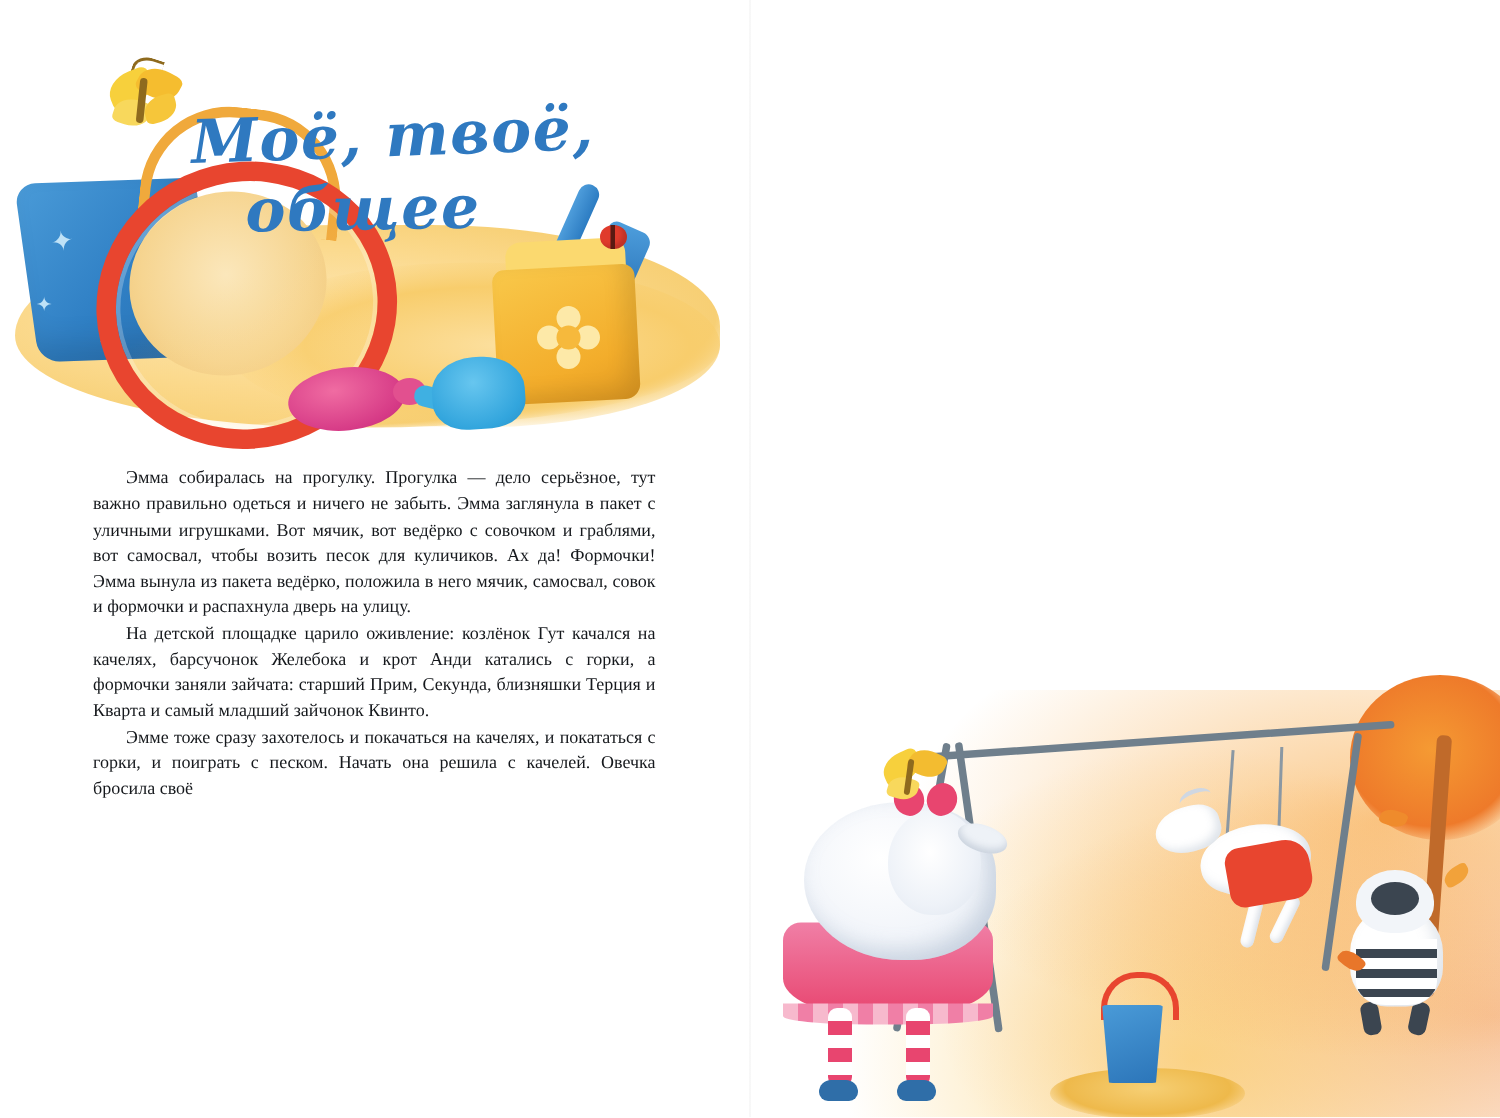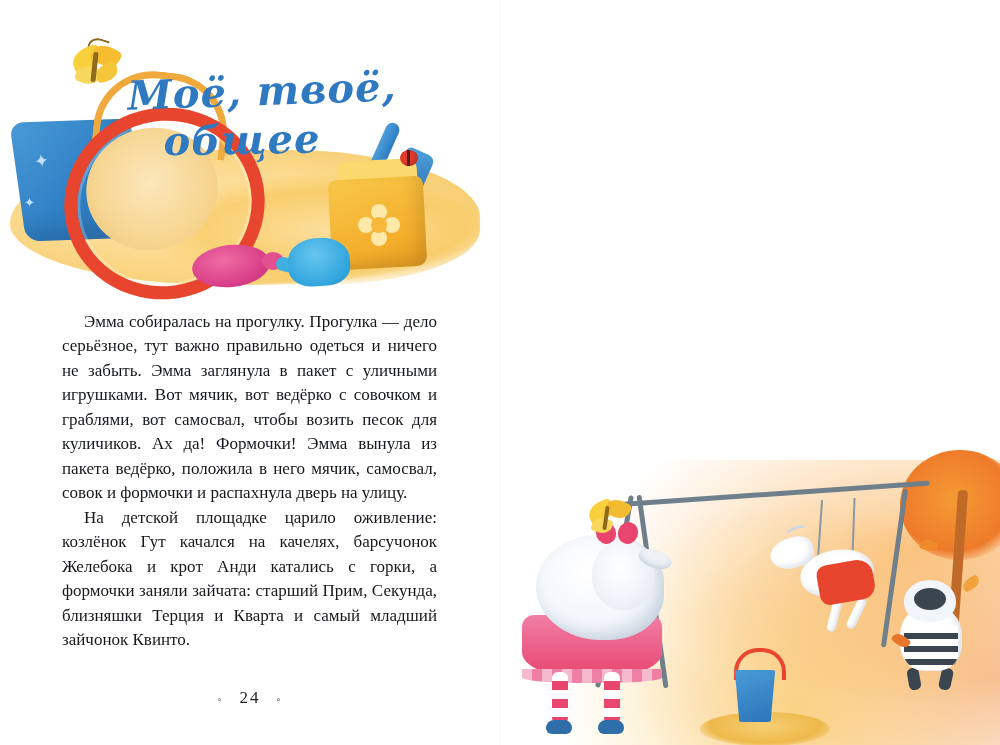--- a/index.html
+++ b/index.html
@@ -236,21 +236,21 @@
     font-weight: 700;
     letter-spacing: 1px;
   }
   .title-line1 { font-size: 40px; line-height: 1.05; transform: rotate(-2deg); }
   .title-line2 { font-size: 40px; line-height: 1.1; margin-top: 6px; transform: rotate(-1deg); margin-left: -40px; }
 
   
   .text-col {
     position: absolute;
     font-family: "Liberation Serif", serif;
-    font-size: 17px;
+    font-size: 12px;
     line-height: 1.44;
     color: #15181c;
     text-align: justify;
     hyphens: manual;
   }
   .left-text {
     left: 62px; top: 310px;
     width: 375px;
   }
   .text-col p {
@@ -585,25 +585,23 @@
     </div>
 
     <div class="title-block">
       <div class="title-line1">Моё, твоё,</div>
       <div class="title-line2">общее</div>
     </div>
 
     <div class="text-col left-text">
       <p>Эмма собиралась на прогулку. Прогулка — дело серьёзное, тут важно правильно одеться и ничего не забыть. Эмма заглянула в пакет с уличными игрушками. Вот мячик, вот ведёрко с совочком и граблями, вот самосвал, чтобы возить песок для куличиков. Ах да! Формочки! Эмма вынула из пакета ведёрко, положила в него мячик, самосвал, совок и формочки и распахнула дверь на улицу.</p>
       <p>На детской площадке царило оживление: козлёнок Гут качался на качелях, барсучонок Желебока и крот Анди катались с горки, а формочки заняли зайчата: старший Прим, Секунда, близняшки Терция и Кварта и самый младший зайчонок Квинто.</p>
+      <p>Эмме тоже сразу захотелось и покачаться на качелях, и покататься с горки, и поиграть с песком. Начать она решила с качелей. Овечка бросила своё</p>
     </div>
 
-    <div class="page-number">
-      <span class="dot">◦</span><span>24</span><span class="dot">◦</span>
-    </div>
   </div>
 
   <div class="right-page">
 
     <div class="right-illo">
       <div class="autumn-wash"></div>
       <div class="tree-canopy"></div>
       <div class="tree-trunk"></div>
 
       <div class="swing-bar"></div>

